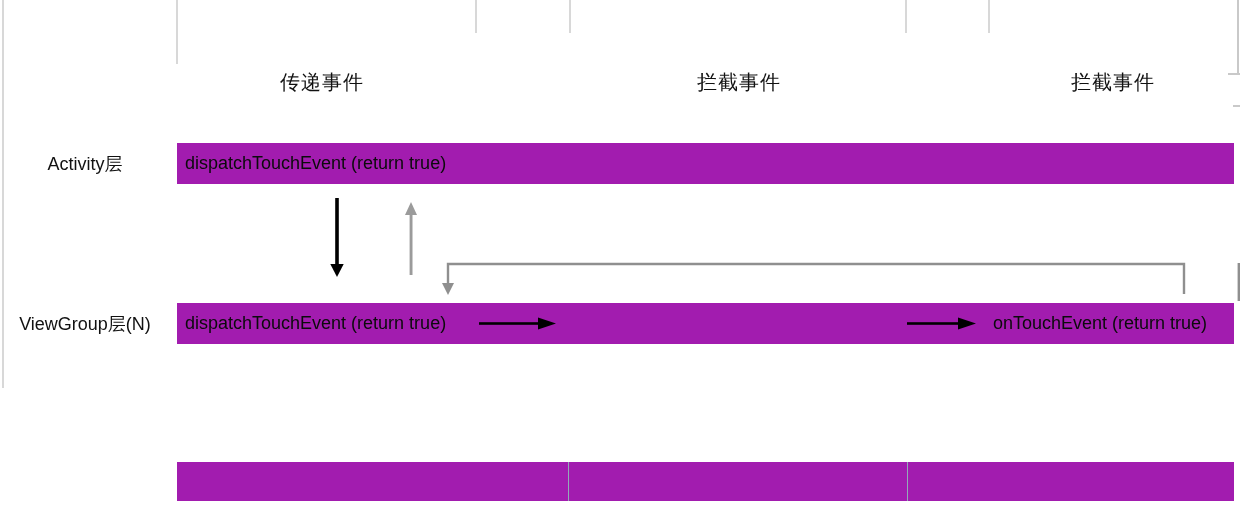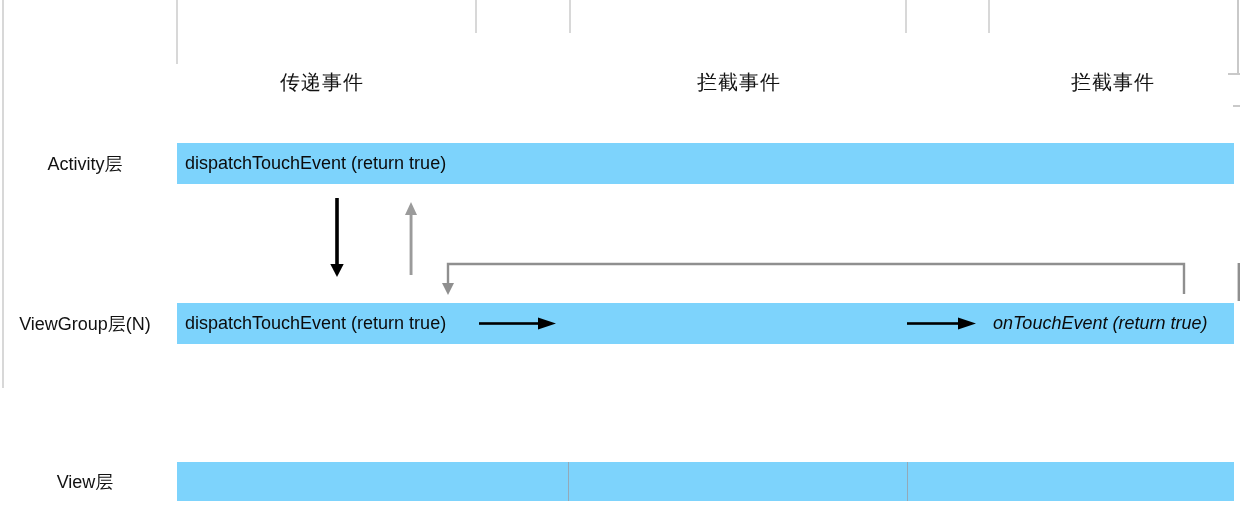--- a/index.html
+++ b/index.html
@@ -24,21 +24,21 @@
   }
   
   .row-label{
     position:absolute;left:0;width:170px;
     display:flex;align-items:center;justify-content:center;
     font-size:18px;color:#111111;white-space:nowrap;
   }
   
   .bar{
     position:absolute;left:177px;width:1057px;
-    background:#7dd3fc;
+    background:#a21caf;
   }
   .bar-text{
     position:absolute;top:0;height:100%;
     display:flex;align-items:center;
     font-size:18px;color:#0b0b0b;white-space:nowrap;
   }
   .bar-divider{
     position:absolute;top:0;width:1px;height:100%;
     background:#93a9b8;
   }
@@ -58,29 +58,28 @@
   <div class="vline thin" style="left:1237px;top:0;height:74px;background:#c9c9c9;"></div>
   <div class="hdash" style="left:1228px;top:73px;width:12px;"></div>
   <div class="hdash" style="left:1233px;top:105px;width:7px;"></div>
 
   <div class="col-header" style="left:322px;">传递事件</div>
   <div class="col-header" style="left:739px;">拦截事件</div>
   <div class="col-header" style="left:1113px;">拦截事件</div>
 
   <div class="row-label" style="top:143px;height:41px;">Activity层</div>
   <div class="row-label" style="top:303px;height:41px;">ViewGroup层(N)</div>
-  <div class="row-label" style="top:462px;height:39px;">View层</div>
 
   <div class="bar" style="top:143px;height:41px;">
     <span class="bar-text" style="left:8px;">dispatchTouchEvent (return true)</span>
   </div>
 
   <div class="bar" style="top:303px;height:41px;">
     <span class="bar-text" style="left:8px;">dispatchTouchEvent (return true)</span>
-    <span class="bar-text" style="left:816px;font-style:italic;">onTouchEvent (return true)</span>
+    <span class="bar-text" style="left:816px;">onTouchEvent (return true)</span>
   </div>
 
   <div class="bar" style="top:462px;height:39px;">
     <div class="bar-divider" style="left:391px;"></div>
     <div class="bar-divider" style="left:730px;"></div>
   </div>
 
   <svg class="arrow-layer" width="1240" height="509" viewBox="0 0 1240 509">
 
     <g fill="#000000">

